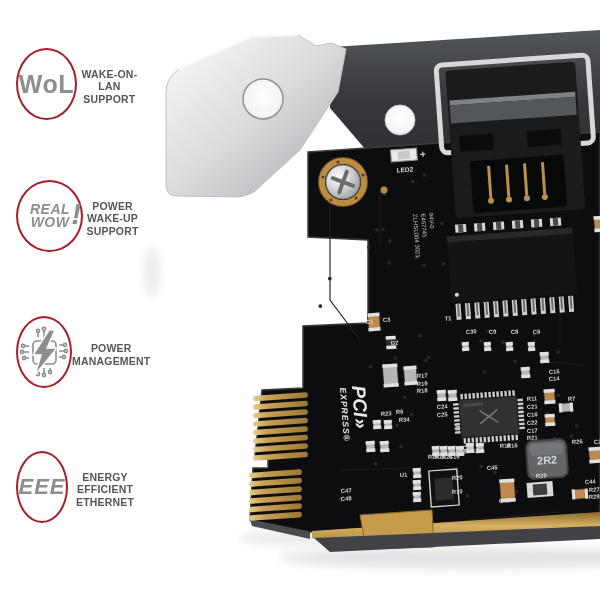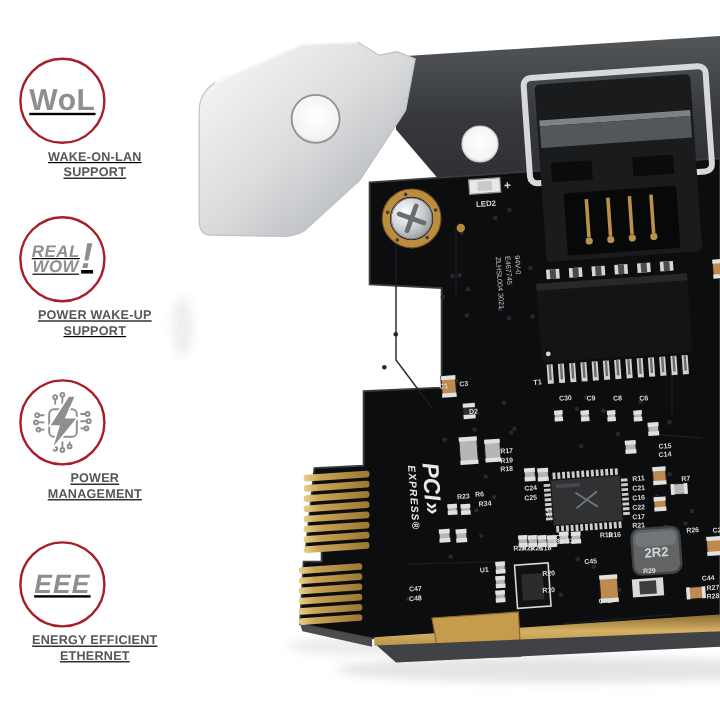--- a/index.html
+++ b/index.html
@@ -1,25 +1,25 @@
 <!DOCTYPE html>
 <html><head>
 <meta charset="utf-8">
 <style>
   html,body{margin:0;padding:0;background:#ffffff;}
   .stage{position:relative;width:600px;height:600px;background:#ffffff;overflow:hidden;
          font-family:"Liberation Sans","DejaVu Sans",sans-serif;}
-  .badge{position:absolute;left:16px;width:126px;display:flex;flex-direction:column;text-decoration:underline;}
+  .badge{position:absolute;left:16px;width:126px;display:flex;flex-direction:row;align-items:center;}
   .badge-circle{width:72px;height:72px;border:2.5px solid #a81e28;border-radius:50%;background:#fff;
                 display:flex;align-items:center;justify-content:center;box-sizing:border-box;}
   .badge-caption{margin-top:5px;text-align:center;font-size:10.5px;font-weight:bold;color:#55565a;
                  line-height:12.5px;letter-spacing:.2px;}
   .wol-text{font-size:25px;font-weight:bold;color:#8e8e90;letter-spacing:.5px;}
   .eee-text{font-size:22px;font-weight:bold;font-style:italic;color:#8e8e90;letter-spacing:1px;}
-  .realwow{display:flex;align-items:center;}
+  .realwow{display:flex;align-items:center;margin-left:12px;}
   .realwow-lines{display:flex;flex-direction:column;align-items:center;font-size:14px;line-height:13px;
                  font-weight:bold;font-style:italic;color:#8e8e90;letter-spacing:.5px;}
   .realwow-excl{font-size:30px;font-weight:bold;font-style:italic;color:#8e8e90;margin-left:1px;margin-top:-4px;}
   svg text{font-family:"Liberation Sans","DejaVu Sans",sans-serif;}
 </style>
 </head>
 <body>
 
 <div class="stage">
 

